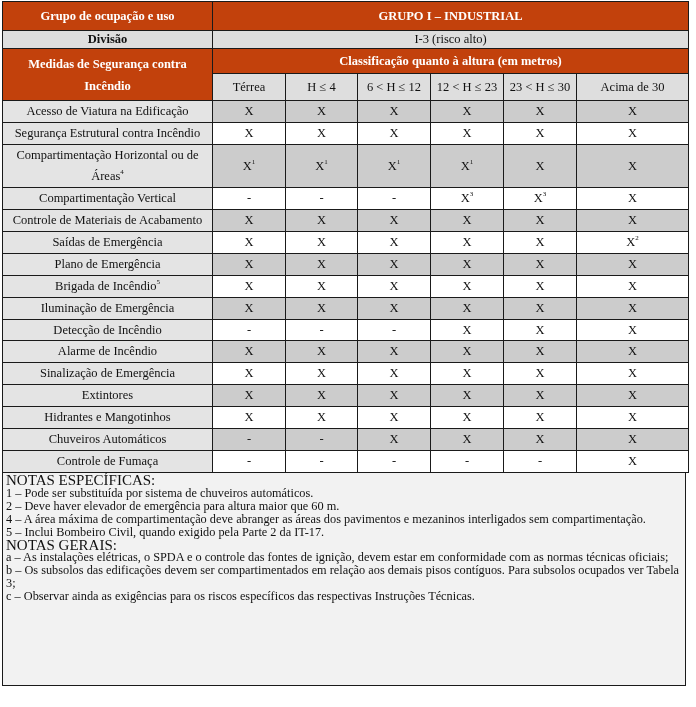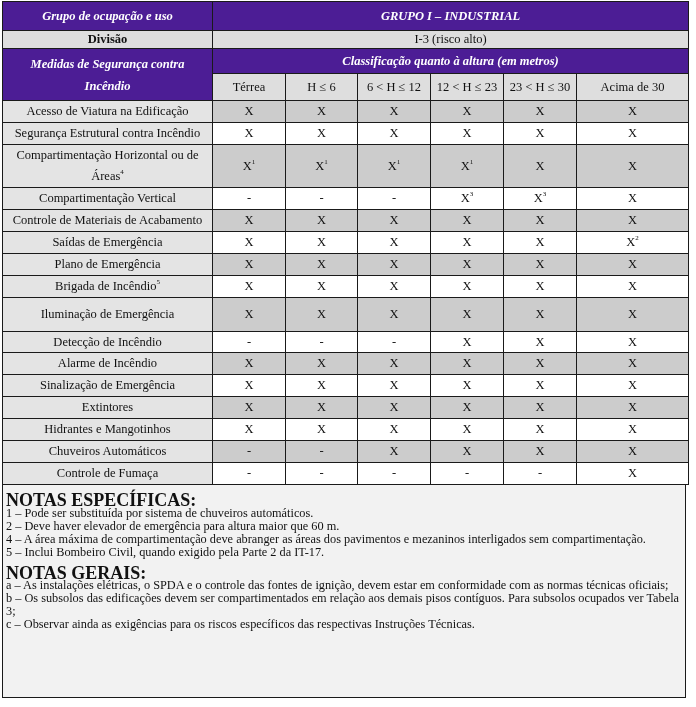--- a/index.html
+++ b/index.html
@@ -2,31 +2,31 @@
 <html><head>
 <meta charset="utf-8">
 <style>
   html, body { margin: 0; padding: 0; background: #ffffff; }
   body { width: 696px; height: 707px; position: relative; overflow: hidden;
          font-family: "Liberation Serif", "DejaVu Serif", serif; color: #111; }
   .wrap { position: absolute; left: 2px; top: 1px; width: 686px; }
   table.grid { border-collapse: collapse; width: 686px; table-layout: fixed; }
   table.grid td { border: 1px solid #1a1a1a; text-align: center; vertical-align: middle;
                   padding: 0; font-size: 12.5px; line-height: 15px; }
-  .dark { background: #4c1d95; color: #ffffff; font-weight: bold; font-size: 13px; font-style: italic; }
+  .dark { background: #c2410c; color: #ffffff; font-weight: bold; font-size: 13px; }
   .light { background: #dedede; }
   .label { background: #e4e4e4; }
   .shaded { background: #cccccc; }
   .plain { background: #ffffff; }
   .x { font-size: 14px; }
   sup { font-size: 7px; line-height: 0; vertical-align: 6px; }
   .notes { border: 1px solid #1a1a1a; border-top: none; background: #f2f2f2;
            width: 684px; height: 213px; padding: 1px 0 0 3px; box-sizing: border-box;
            font-size: 12.3px; line-height: 12.9px; }
-  .notes .nh { font-weight: bold; font-size: 18px; margin-top: 8px; }
+  .notes .nh { font-weight: normal; font-size: 15px; }
   .notes p { margin: 0; }
 </style>
 </head>
 <body>
 
 <div class="wrap">
   <table class="grid">
     <colgroup>
       <col style="width:210px">
         <col style="width:73px">
@@ -47,21 +47,21 @@
       </tr>
       <tr style="height:25px">
         <td class="dark" rowspan="2" style="line-height:22px">
           <span>Medidas de Segurança contra</span><br>
           <span>Incêndio</span>
         </td>
         <td class="dark" colspan="6">Classificação quanto à altura (em metros)</td>
       </tr>
       <tr style="height:27px" id="colhead">
           <td class="light">Térrea</td>
-          <td class="light">H ≤ 6</td>
+          <td class="light">H ≤ 4</td>
           <td class="light">6 &lt; H ≤ 12</td>
           <td class="light">12 &lt; H ≤ 23</td>
           <td class="light">23 &lt; H ≤ 30</td>
           <td class="light">Acima de 30</td>
         </tr>
     <tr style="height: 22px;">
           <td class="label"><span>Acesso de Viatura na Edificação</span></td>
           <td class="shaded x"><span>X</span></td>
           <td class="shaded x"><span>X</span></td>
           <td class="shaded x"><span>X</span></td>
@@ -125,21 +125,21 @@
         </tr>
         <tr style="height: 22px;">
           <td class="label"><span>Brigada de Incêndio</span><sup>5</sup></td>
           <td class="plain x"><span>X</span></td>
           <td class="plain x"><span>X</span></td>
           <td class="plain x"><span>X</span></td>
           <td class="plain x"><span>X</span></td>
           <td class="plain x"><span>X</span></td>
           <td class="plain x"><span>X</span></td>
         </tr>
-        <tr style="height: 34px; margin-left: 24px;">
+        <tr style="height: 22px; margin-left: 24px;">
           <td class="label"><span>Iluminação de Emergência</span></td>
           <td class="shaded x"><span>X</span></td>
           <td class="shaded x"><span>X</span></td>
           <td class="shaded x"><span>X</span></td>
           <td class="shaded x"><span>X</span></td>
           <td class="shaded x"><span>X</span></td>
           <td class="shaded x"><span>X</span></td>
         </tr>
         <tr style="height: 21px;">
           <td class="label"><span>Detecção de Incêndio</span></td>

